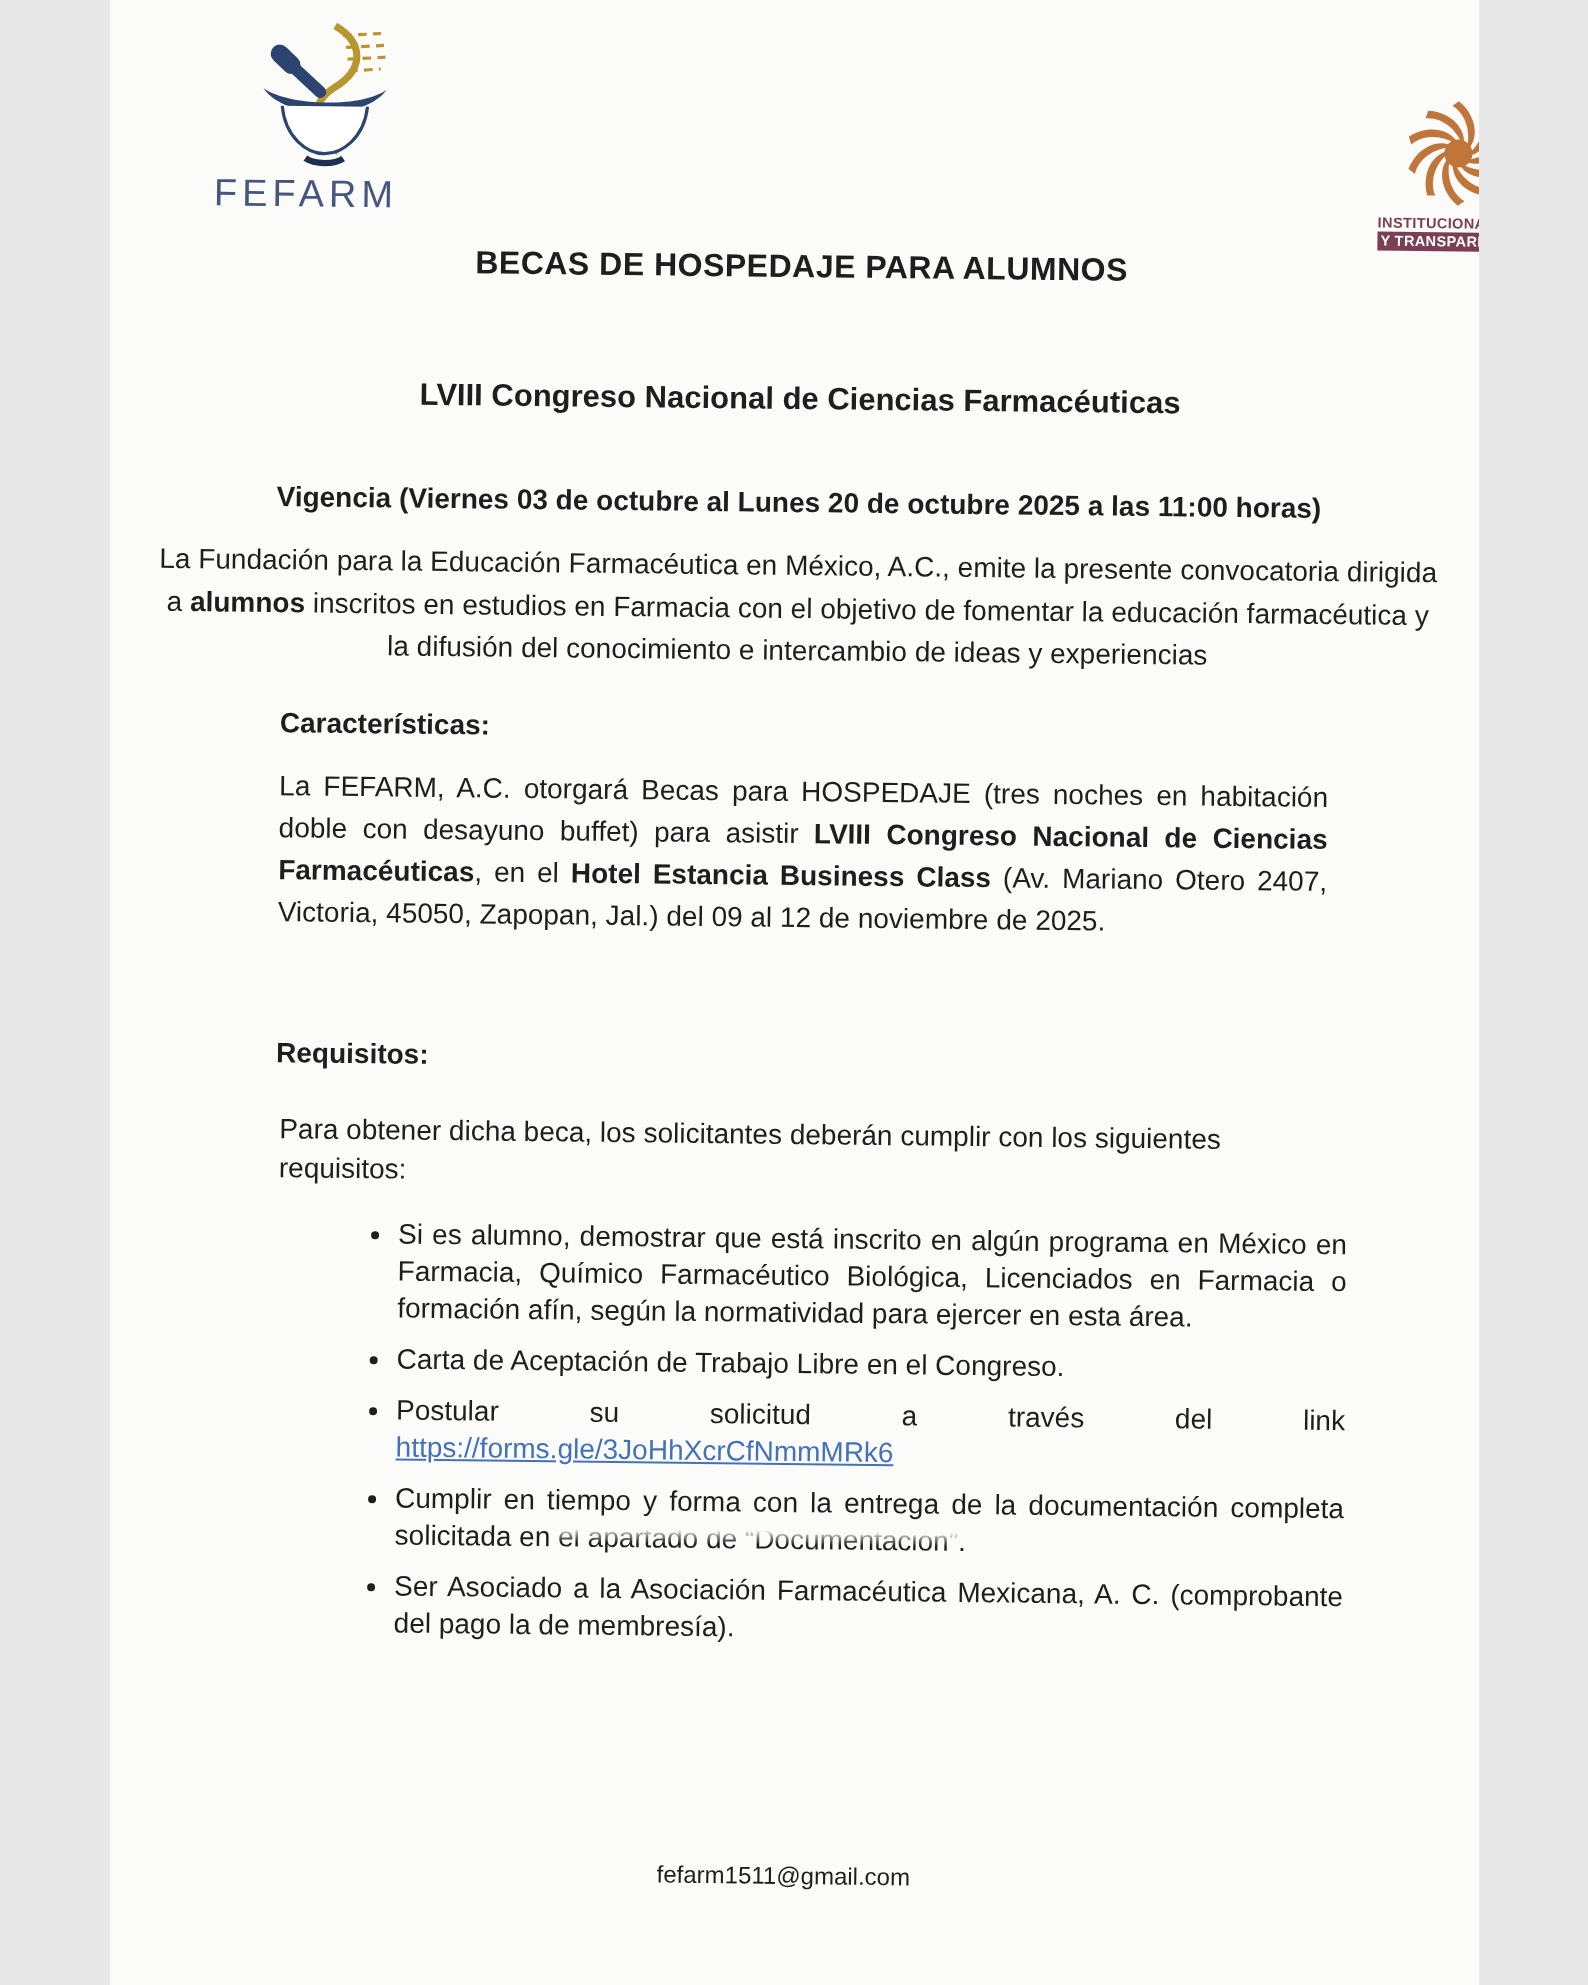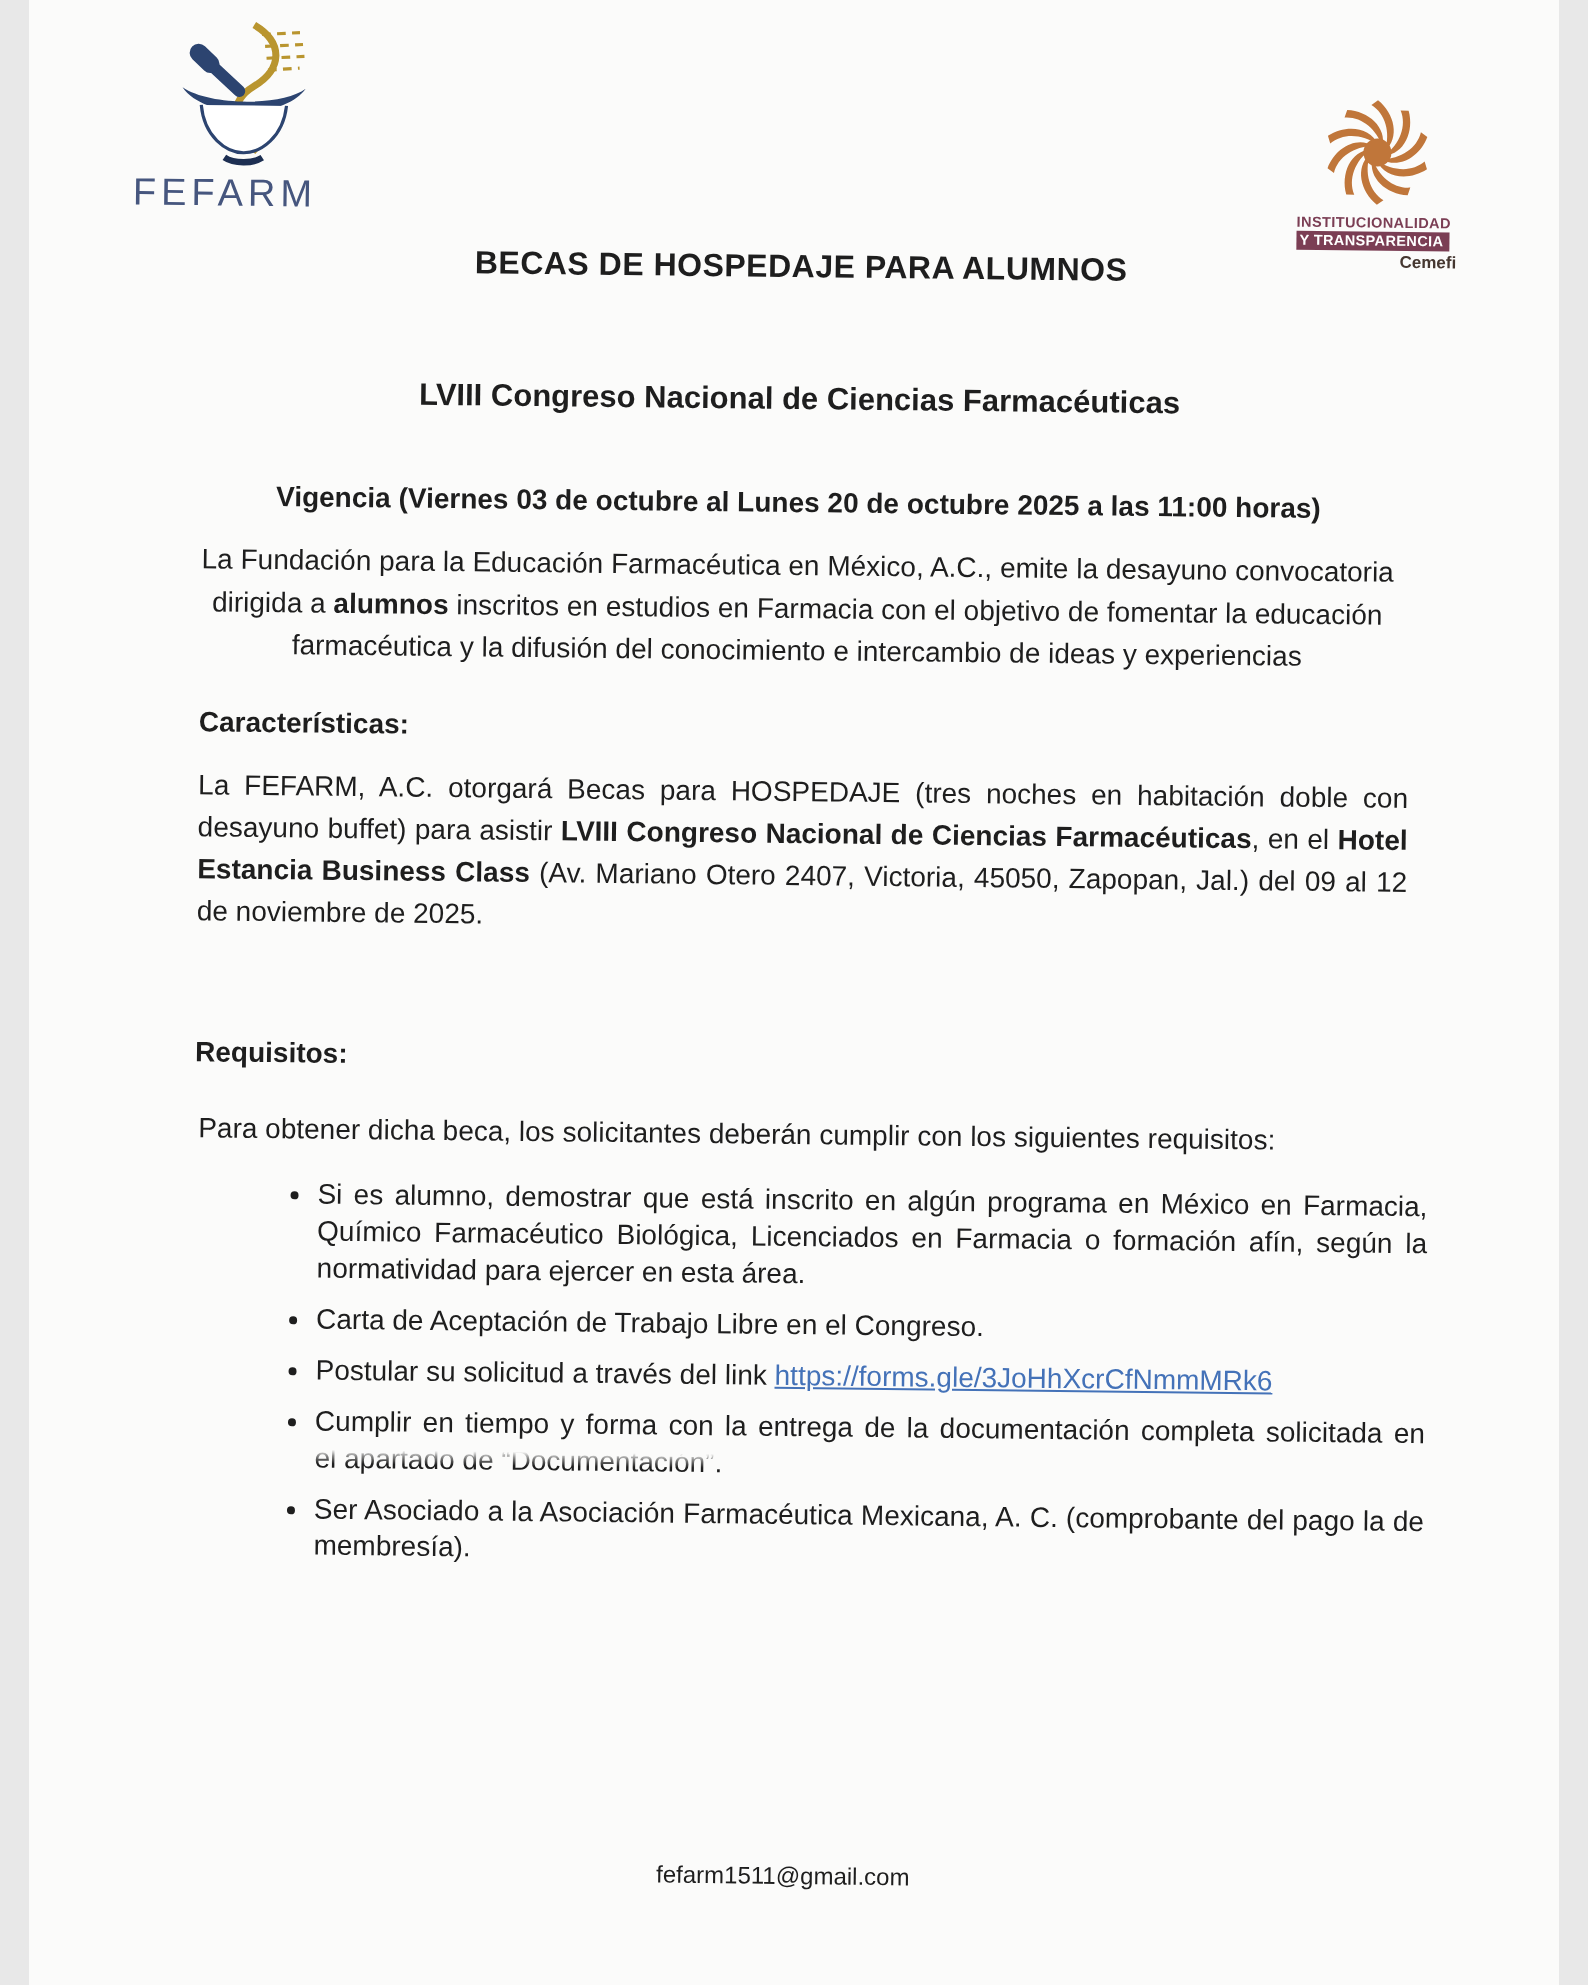--- a/index.html
+++ b/index.html
@@ -1,17 +1,17 @@
 <!DOCTYPE html>
 <html><head>
 <meta charset="utf-8">
 <style>
   html,body{margin:0;padding:0;background:#e8e8e8;}
   .page{
-    position:relative;width:1530px;height:1985px;margin:0 auto;
+    position:relative;width:1369px;height:1985px;margin:0 auto;
     background:#fbfbfa;overflow:hidden;
     font-family:"Liberation Sans",sans-serif;color:#1e1e1e;
   }
   .content{position:absolute;inset:0;transform:rotate(.65deg);transform-origin:50% 45%;}
 
   
   .fefarm{position:absolute;left:96px;top:28px;width:230px;}
   .fefarm-icon{display:block;margin-left:30px;}
   .fefarm-wordmark{
     font-size:38px;letter-spacing:5px;color:#46567e;
@@ -105,21 +105,21 @@
     </div>
 
     <div class="doc">
 
       <div class="title">BECAS DE HOSPEDAJE PARA ALUMNOS</div>
 
       <div class="subtitle">LVIII Congreso Nacional de Ciencias Farmacéuticas</div>
 
       <div class="validity">Vigencia (Viernes 03 de octubre al Lunes 20 de octubre 2025 a las 11:00 horas)</div>
 
-      <p class="intro"><span>La Fundación para la Educación Farmacéutica en México, A.C., emite la desayuno convocatoria dirigida a </span><span class="bold">alumnos</span><span> inscritos en estudios en Farmacia con el objetivo de fomentar la educación farmacéutica y la difusión del conocimiento e intercambio de ideas y experiencias</span></p>
+      <p class="intro"><span>La Fundación para la Educación Farmacéutica en México, A.C., emite la presente convocatoria dirigida a </span><span class="bold">alumnos</span><span> inscritos en estudios en Farmacia con el objetivo de fomentar la educación farmacéutica y la difusión del conocimiento e intercambio de ideas y experiencias</span></p>
 
       <div class="h-car">Características:</div>
 
       <p class="p-car"><span>La FEFARM, A.C. otorgará Becas para HOSPEDAJE (tres noches en habitación doble con desayuno buffet) para asistir </span><span class="bold">LVIII Congreso Nacional de Ciencias Farmacéuticas</span><span>, en el </span><span class="bold">Hotel Estancia Business Class</span><span> (Av. Mariano Otero 2407, Victoria, 45050, Zapopan, Jal.) del 09 al 12 de noviembre de 2025.</span></p>
 
       <div class="h-req">Requisitos:</div>
 
       <p class="p-req">Para obtener dicha beca, los solicitantes deberán cumplir con los siguientes requisitos:</p>
 
       <ul class="req">

